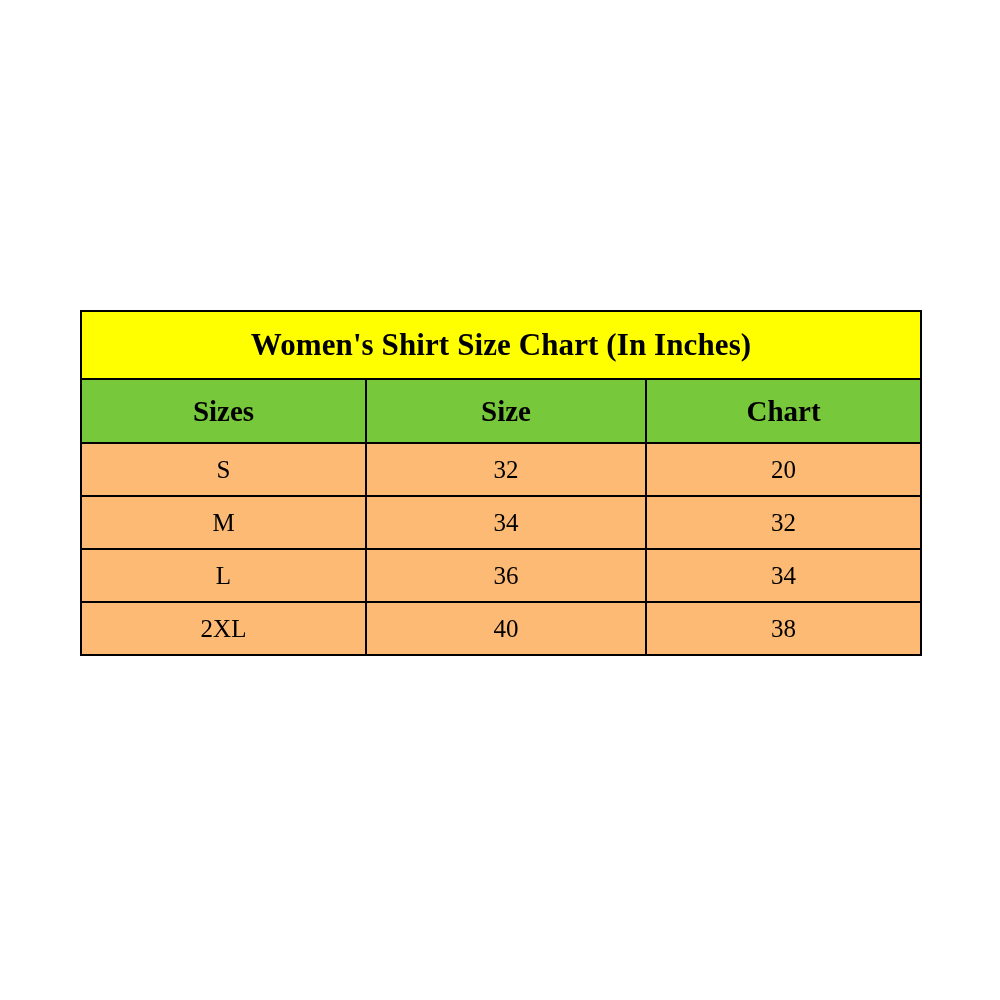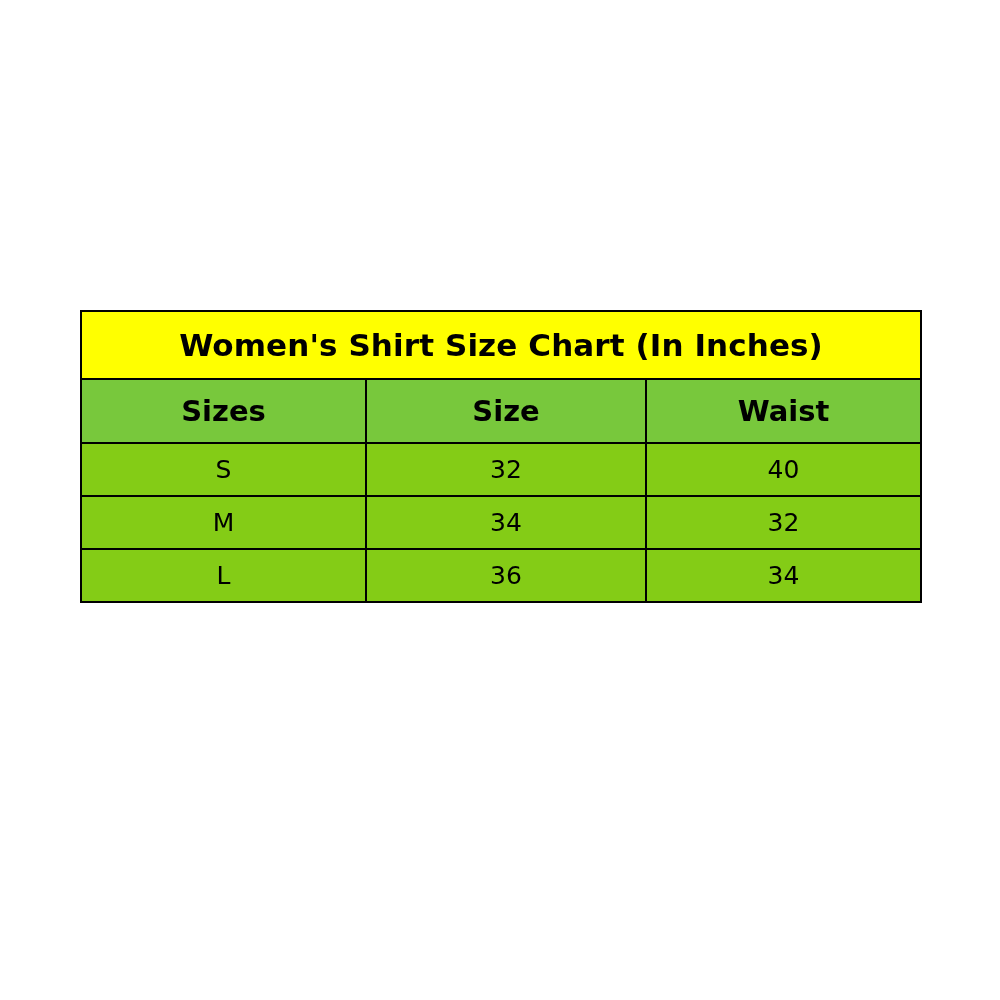--- a/index.html
+++ b/index.html
@@ -22,21 +22,22 @@
   .chart-wrap {
     position: absolute;
     left: 80px;
     top: 310px;
     width: 840px;
   }
   table.size-chart {
     border-collapse: collapse;
     table-layout: fixed;
     width: 840px;
-    background: #84cc16;
+    background: #fdba74;
+    font-family: Liberation Serif, serif;
   }
   table.size-chart td,
   table.size-chart th {
     border: 2px solid #000000;
     text-align: center;
     vertical-align: middle;
     color: #000000;
     padding: 0;
   }
   .title-cell {
@@ -73,33 +74,38 @@
         <col class="c-chest">
         <col class="c-waist">
       </colgroup>
       <tbody>
         <tr>
           <td class="title-cell" colspan="3">Women's Shirt Size Chart (In Inches)</td>
         </tr>
         <tr>
           <td class="header-cell">Sizes</td>
           <td class="header-cell">Size</td>
-          <td class="header-cell">Waist</td>
+          <td class="header-cell">Chart</td>
         </tr>
         <tr>
           <td class="body-cell">S</td>
           <td class="body-cell">32</td>
-          <td class="body-cell">40</td>
+          <td class="body-cell">20</td>
         </tr>
         <tr>
           <td class="body-cell">M</td>
           <td class="body-cell">34</td>
           <td class="body-cell">32</td>
         </tr>
         <tr>
           <td class="body-cell">L</td>
           <td class="body-cell">36</td>
           <td class="body-cell">34</td>
         </tr>
+        <tr>
+          <td class="body-cell">2XL</td>
+          <td class="body-cell">40</td>
+          <td class="body-cell">38</td>
+        </tr>
       </tbody>
     </table>
   </div>
 </div>
 
 </body></html>

